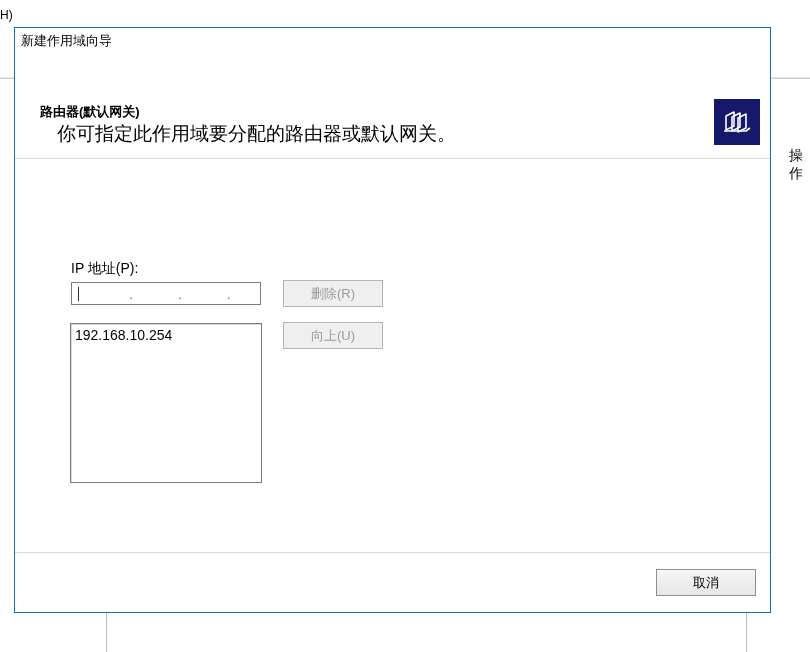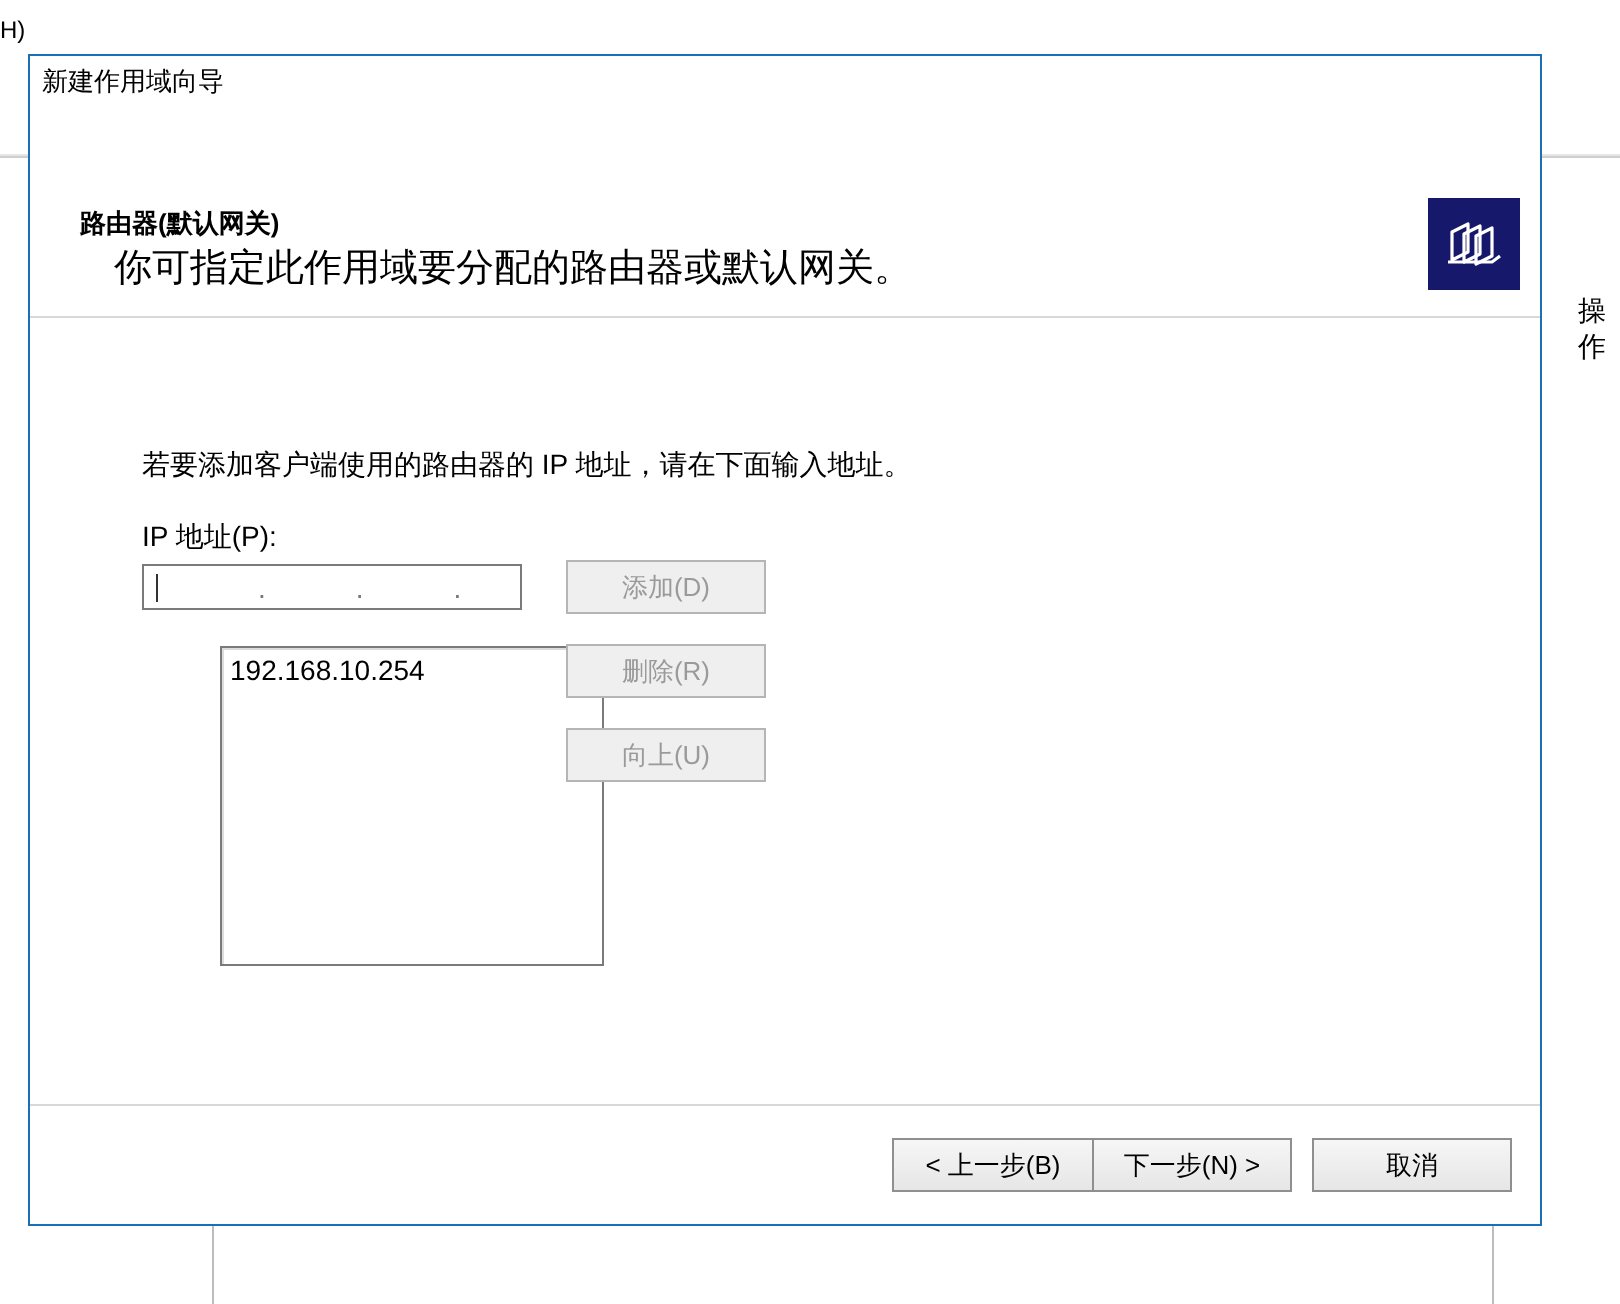--- a/index.html
+++ b/index.html
@@ -156,21 +156,20 @@
       top: 123px;
       width: 192px;
       height: 160px;
       border: 1px solid #7a7a7a;
       box-shadow: inset 1px 1px 0 #dcdcdc;
       background: #fff;
       font-size: 14px;
       color: #000;
       padding: 2px 2px;
       overflow: hidden;
-      margin-left: 40px;
     }
     .listbox .item {
       padding: 0 2px;
       height: 18px;
       line-height: 18px;
     }
     .side-btns {
       position: absolute;
       left: 268px;
       top: 80px;
@@ -246,44 +245,38 @@
             <path d="M6 25 L6 11 L14 7 L14 21 Z"></path>
             <path d="M12 26 L12 12 L20 8 L20 22 Z"></path>
             <path d="M18 27 L18 13 L26 9 L26 23 Z"></path>
             <path d="M4 26 L26 26 L30 23"></path>
           </g>
         </svg>
       </div>
     </div>
 
     <div class="wiz-body">
-      <div class="body-hint">若要添加客户端使用的路由器的 IP 地址，请在下面输入地址。</div>
       <div class="body-label">IP 地址(P):</div>
 
       <div class="ip-input">
         <span class="caret"></span>
         <span class="dot">.</span>
         <span class="dot">.</span>
         <span class="dot">.</span>
       </div>
 
       <div class="listbox">
         <div class="item">192.168.10.254</div>
       </div>
 
       <div class="side-btns">
-        <div class="w-btn disabled">添加(D)</div>
         <div class="w-btn disabled">删除(R)</div>
         <div class="w-btn disabled">向上(U)</div>
       </div>
     </div>
 
     <div class="wiz-footer">
       <div class="foot-btns">
-        <div class="pair">
-          <div class="f-btn back">&lt; 上一步(B)</div>
-          <div class="f-btn next">下一步(N) &gt;</div>
-        </div>
         <div class="f-btn">取消</div>
       </div>
     </div>
   </div>
 </div>
 
 </body></html>

